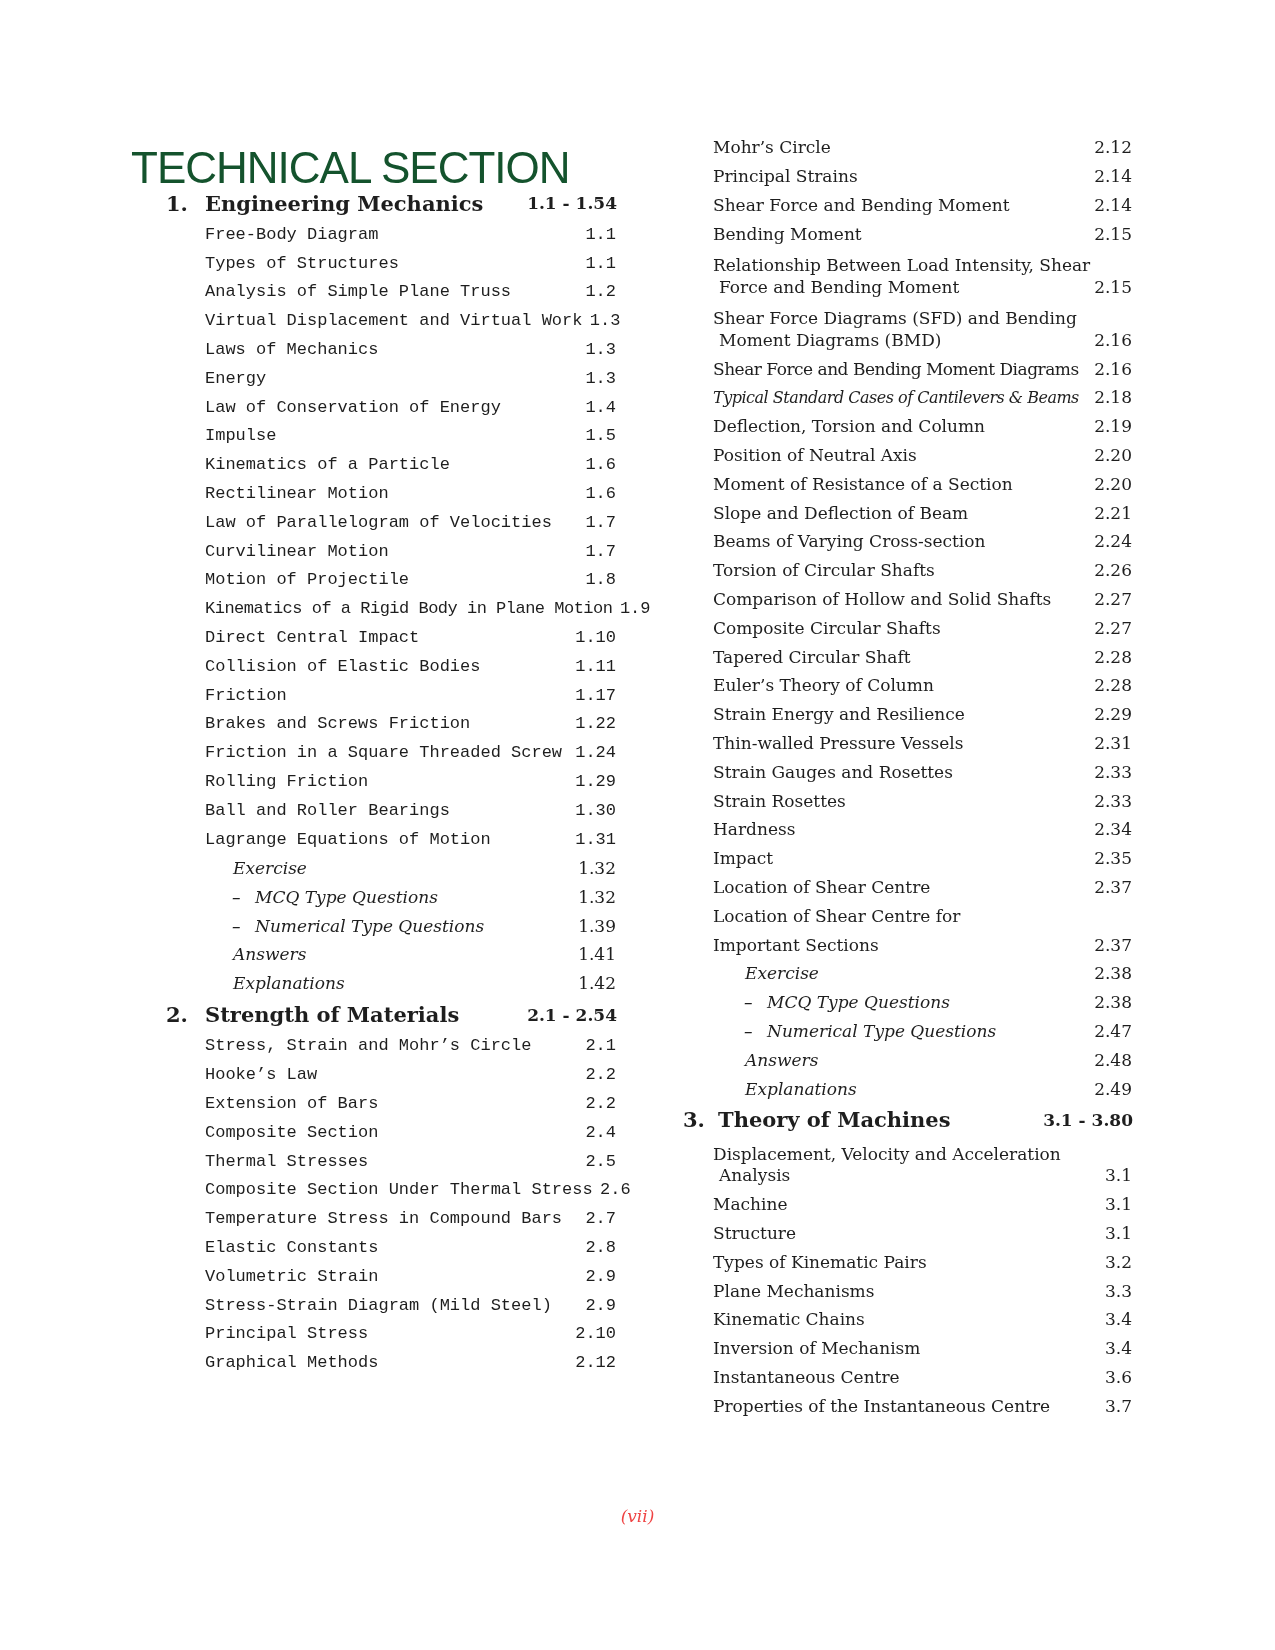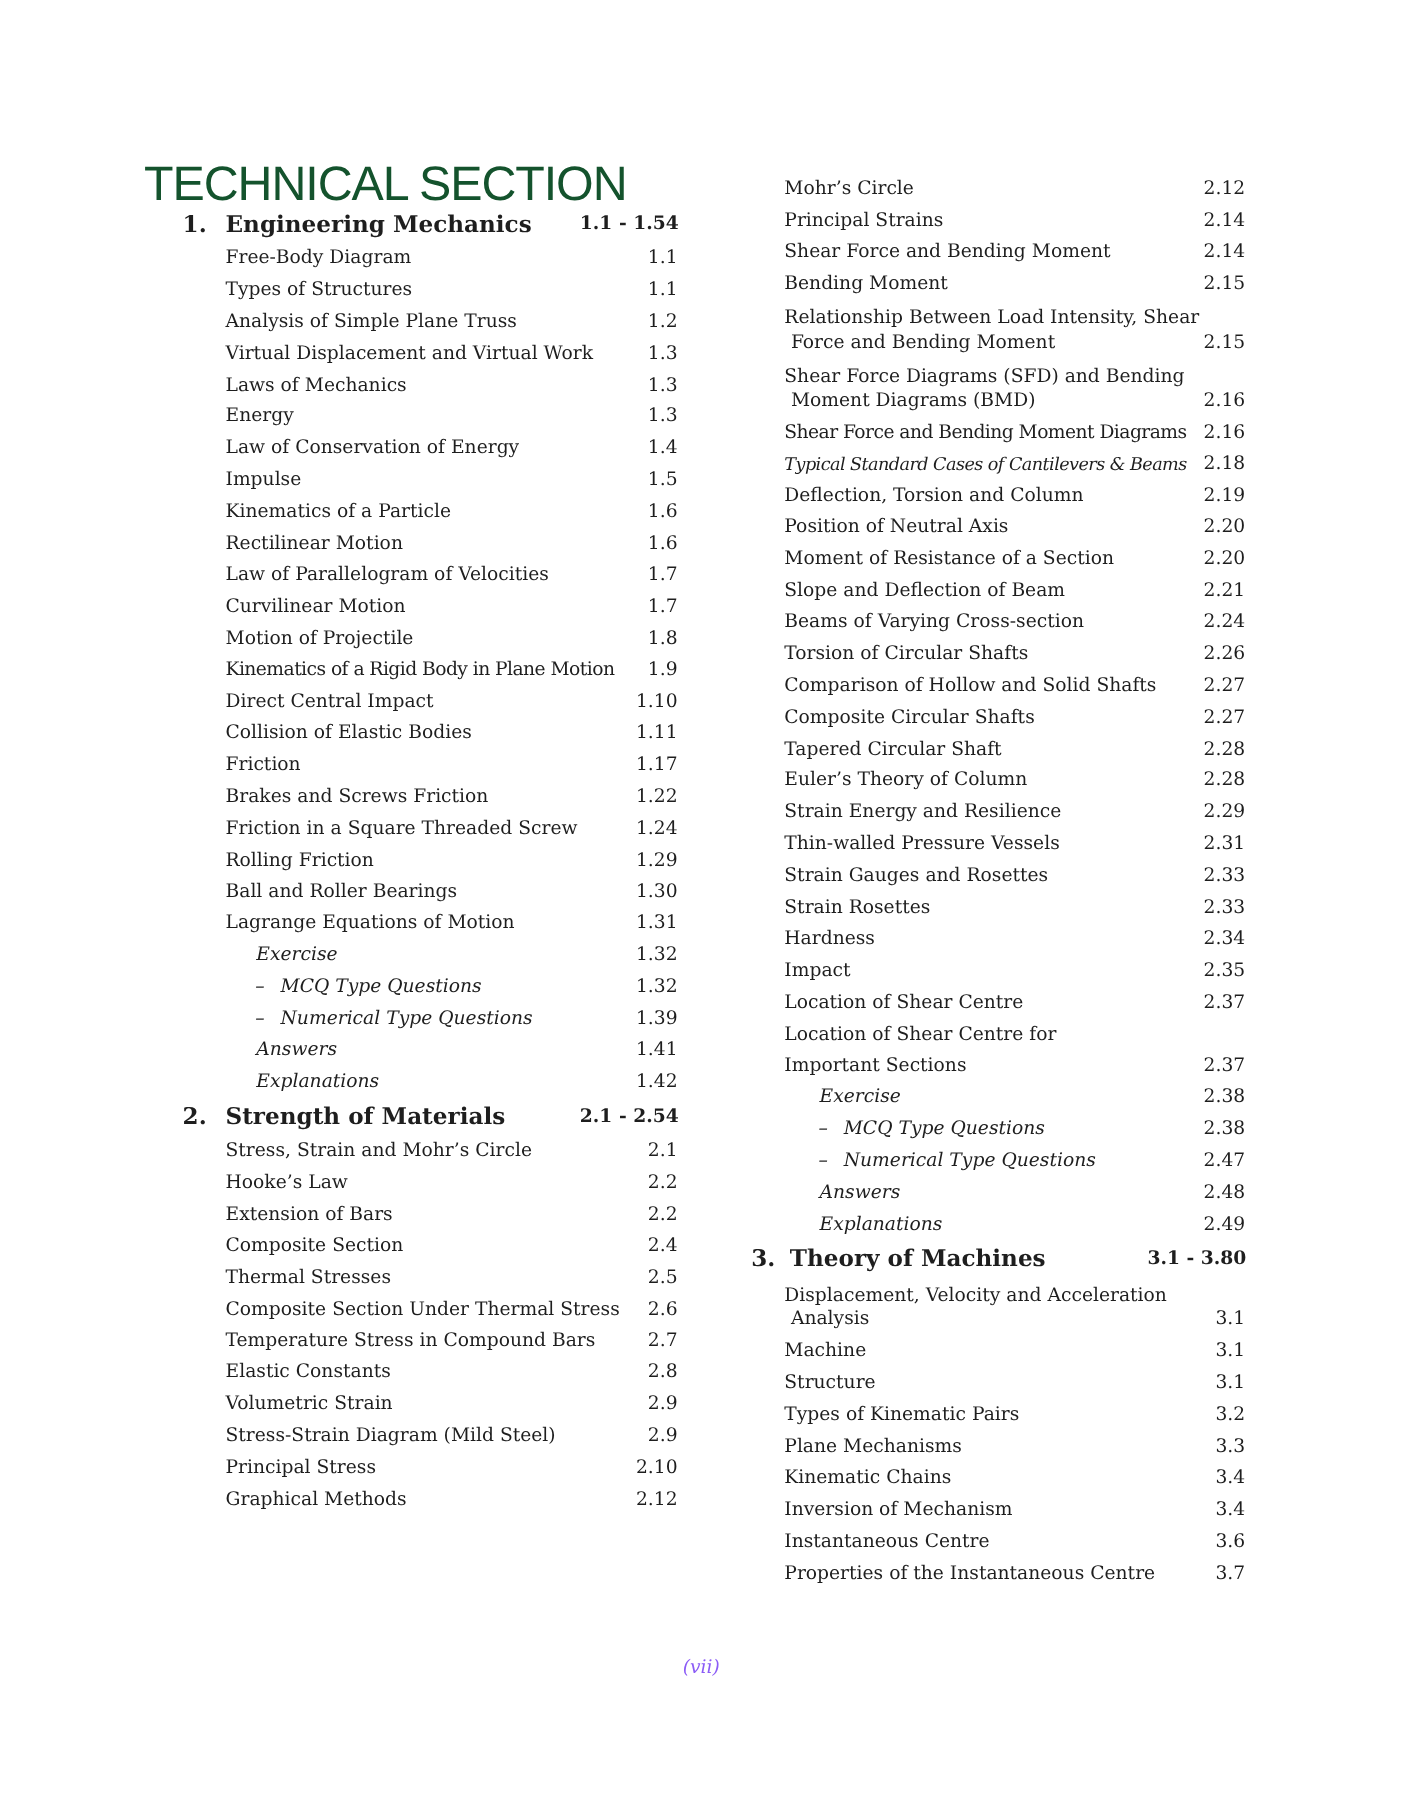--- a/index.html
+++ b/index.html
@@ -9,56 +9,56 @@
     font-family:"DejaVu Serif", serif; color:#1e1e1e;
   }
   .doc-title {
     position:absolute; left:131px; top:143px;
     font-family:"Liberation Sans", sans-serif;
     font-size:44px; font-weight:400; letter-spacing:-1px;
     color:#14532d; white-space:nowrap;text-align:center;
   }
   .col { position:absolute; }
   .col-left  { left:133px; top:186px; width:484px; }
-  .col-right { left:648px; top:133px; width:485px;margin-top:24px; }
+  .col-right { left:648px; top:133px; width:485px; }
 
   .row { display:flex; align-items:center; height:28.8px; font-size:17px; }
   .row .label { flex:1 1 auto; white-space:nowrap; overflow:visible; }
   .row .page-num { flex:0 0 auto; min-width:38px; text-align:right; padding-right:1px; }
 
   .row.tight1 .label { letter-spacing:-0.5px; }
   .row.tight2 .label { letter-spacing:-0.5px; font-size:16px;font-style:italic; }
 
   .row.chapter { height:34px; font-weight:bold; }
   .col-left  .row.chapter { padding-left:33px; }
   .col-right .row.chapter { padding-left:35px; }
   .row.chapter .ch-num { flex:0 0 39px; font-size:21px; }
   .col-right .row.chapter .ch-num { flex-basis:35px; }
   .row.chapter .ch-title { flex:1 1 auto; font-size:21px; white-space:nowrap; }
   .row.chapter .ch-range { flex:0 0 auto; font-size:17px; text-align:right; }
 
-  .col-left  .row.ind0 { padding-left:72px; }
+  .col-left  .row.ind0 { padding-left:72px;font-family:Liberation Mono, monospace; }
   .col-left  .row.ind1 { padding-left:100px; }
   .col-left  .row.ind2 { padding-left:99px; }
   .col-right .row.ind0 { padding-left:65px; }
   .col-right .row.ind1 { padding-left:97px; }
   .col-right .row.ind2 { padding-left:96px; }
 
   .row.italic .label, .row.italic .dash { font-style:italic; }
   .dash { flex:0 0 23px; }
 
   .row.wrap { height:50px; align-items:flex-end; padding-bottom:3px; }
   .row.wrap .lines { flex:1 1 auto; }
   .row.wrap .lines .line { line-height:21.5px; white-space:nowrap; }
   .row.wrap .lines .line + .line { padding-left:6px; }
   .row.wrap .page-num { line-height:21.5px; }
 
   .footer {
     position:absolute; left:0; right:0; top:1506px;
-    text-align:center; font-size:17px; font-style:italic; color:#8b5cf6;
+    text-align:center; font-size:17px; font-style:italic; color:#ef4444;
   }
 </style>
 </head>
 <body>
 
 <div class="page">
   <div class="doc-title">TECHNICAL SECTION</div>
   <div class="col col-left">
       <div class="row chapter">
         <span class="ch-num">1.</span>

